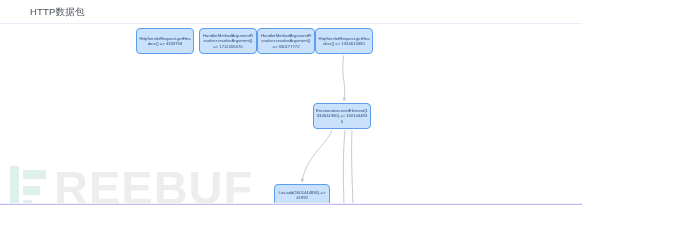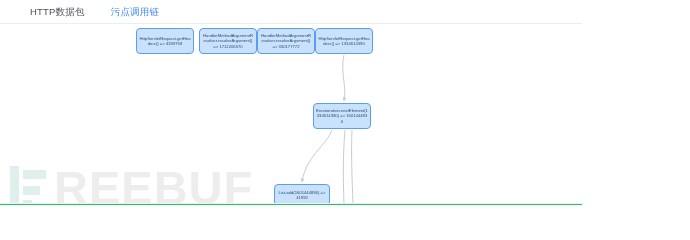--- a/index.html
+++ b/index.html
@@ -2,21 +2,21 @@
 <html><head>
 <meta charset="utf-8">
 <style>
   html,body{margin:0;padding:0;}
   body{
     width:690px;height:205px;overflow:hidden;
     background:#ffffff;
     font-family:"Liberation Sans","DejaVu Sans",sans-serif;
     -webkit-font-smoothing:antialiased;
   }
-  .app{position:relative;width:582px;height:205px;overflow:hidden;background:#22c55e;}
+  .app{position:relative;width:582px;height:205px;overflow:hidden;background:#c4b5fd;}
 
   
   .tabbar{
     position:absolute;left:0;top:0;width:690px;height:24px;
     background:#ffffff;
     border-bottom:1px solid #e8eef7;
     box-sizing:border-box;
   }
   .tabs{position:absolute;left:30px;top:0;display:flex;align-items:flex-start;height:24px;}
   .tab{
@@ -82,24 +82,20 @@
 <body>
 
 <div class="app">
 
   <div class="tabbar">
     <div class="tabs">
       <div class="tab">
         <span>HTTP数据包</span>
         
       </div>
-      <div class="tab active">
-        <span>污点调用链</span>
-        <span class="underline"></span>
-      </div>
     </div>
   </div>
 
   <div class="canvas">
 
     <div class="watermark">
       <div class="wm-mark">
         <span class="wm-bar"></span>
         <span class="wm-a"></span>
         <span class="wm-b"></span>

